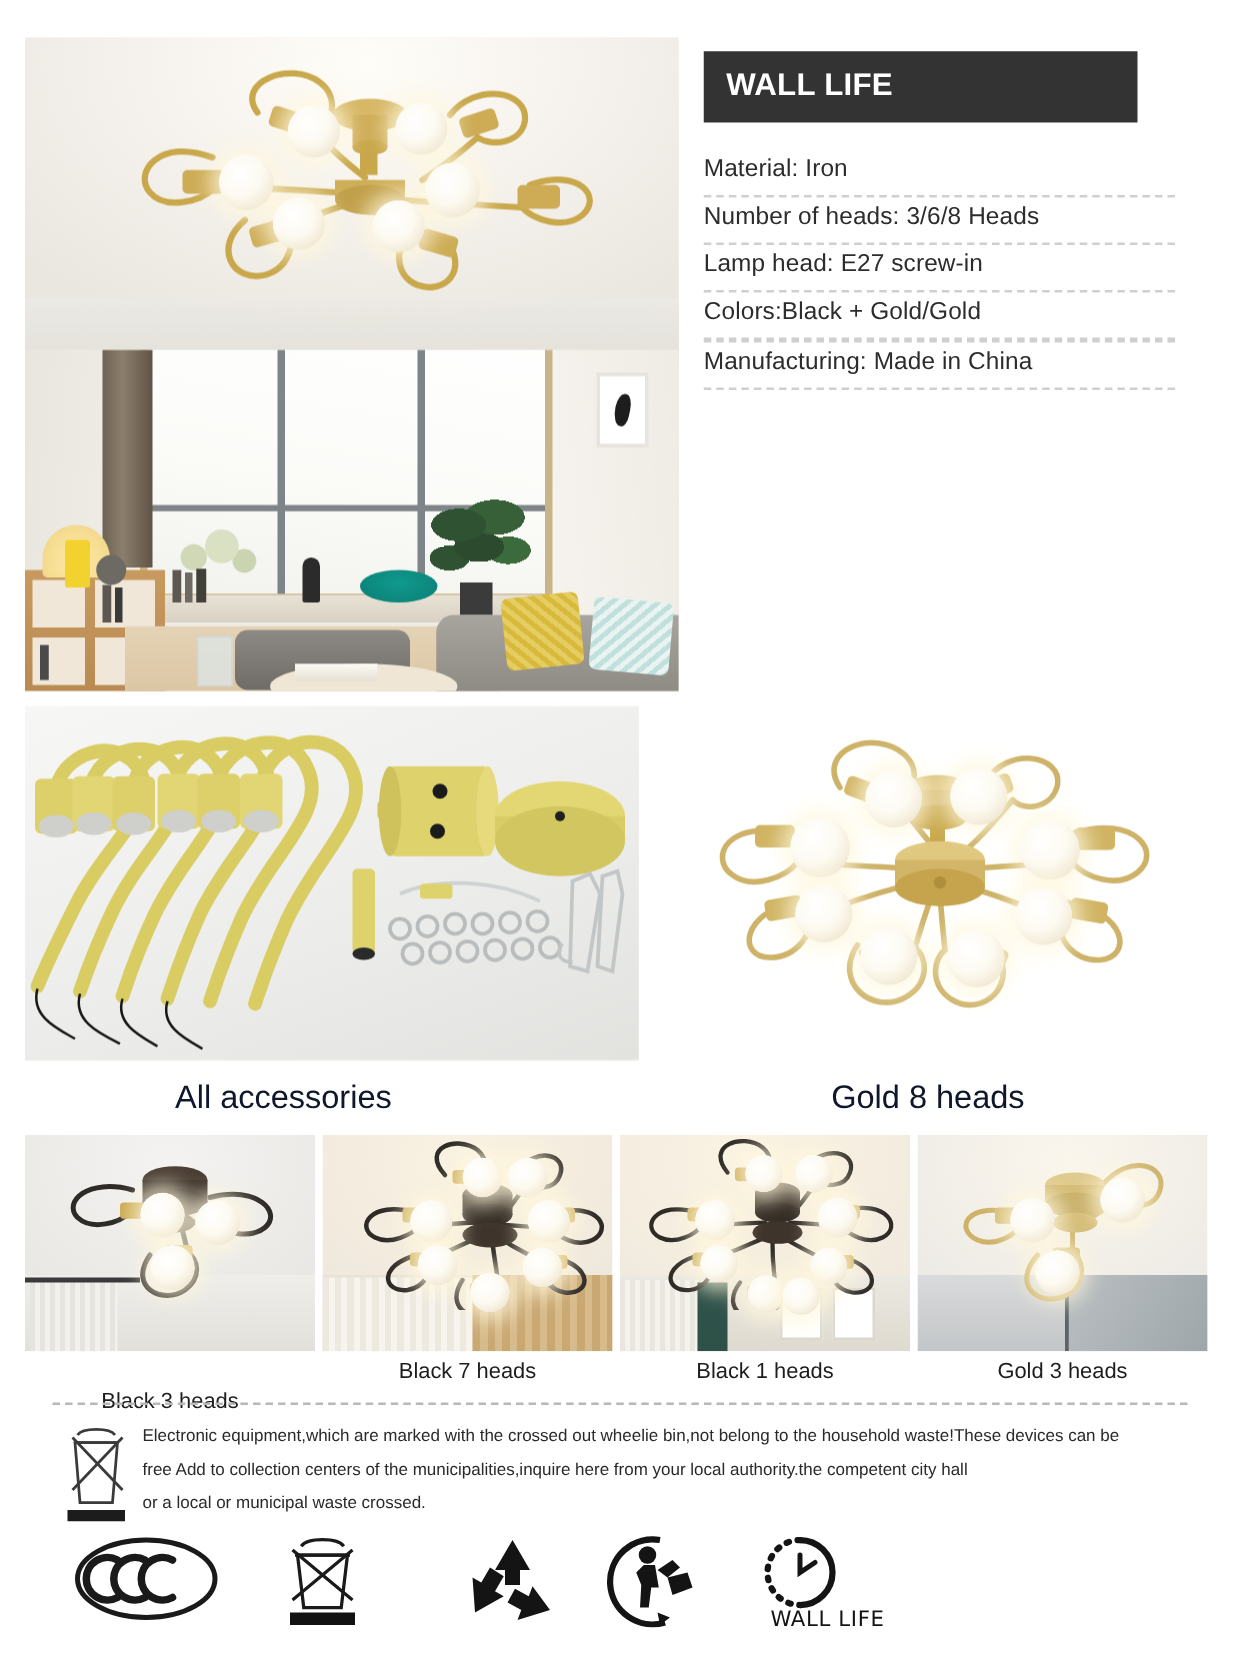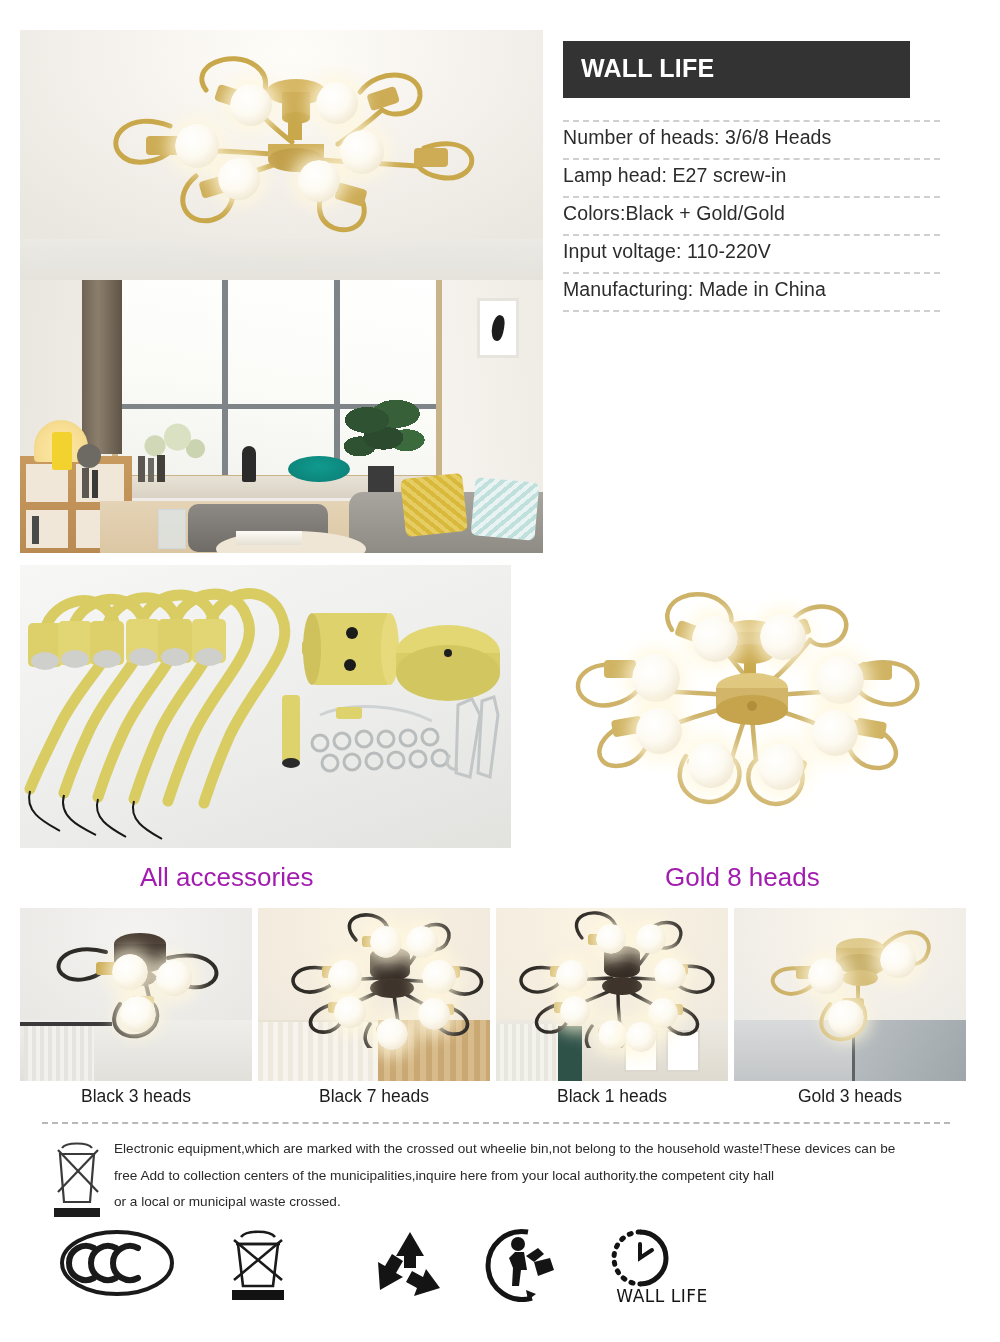--- a/index.html
+++ b/index.html
@@ -125,37 +125,37 @@
   .spec-sep { border-bottom: 2px dashed #cfcfcf; width: 377px; }
 
   
   .acc-photo { position:absolute; left:20px; top:565px; width:491px; height:283px;
     background: linear-gradient(#f2f2f0,#e9e9e6); overflow:hidden; }
   .acc-white { position:absolute; inset:0; background:
       linear-gradient(160deg,#f7f7f5 0%, #ececeb 60%, #e2e2df 100%); }
   .gold8-photo { position:absolute; left:520px; top:570px; width:460px; height:278px;
     background:#ffffff; overflow:hidden; }
 
-  .caption-lg { position:absolute; font-size:26px; color:#a21caf; }
+  .caption-lg { position:absolute; font-size:26px; color:#0f172a; }
   .cap-acc { left:140px; top:862px; }
   .cap-g8  { left:665px; top:862px; }
 
   
   .thumbrow { position:absolute; left:20px; top:908px; width:960px; height:173px; }
   .thumb { position:absolute; top:0; width:232px; height:173px; overflow:hidden; }
   .thumb:nth-child(1){ left:0; }
   .thumb:nth-child(2){ left:238px; }
   .thumb:nth-child(3){ left:476px; }
   .thumb:nth-child(4){ left:714px; }
   .th-ceiling { position:absolute; left:0; top:0; width:100%; height:118px; }
   .th-room { position:absolute; left:0; top:112px; width:100%; height:61px; }
   .varcaps { position:absolute; left:20px; top:1086px; width:960px; height:28px; }
   .varcap { position:absolute; top:0; width:232px; text-align:center;
     font-size:17.5px; color:#1d1d1d; }
-  .varcap:nth-child(1){ left:0; }
+  .varcap:nth-child(1){ left:0;margin-top:24px; }
   .varcap:nth-child(2){ left:238px; }
   .varcap:nth-child(3){ left:476px; }
   .varcap:nth-child(4){ left:714px; }
 
   
   .weee-sep { position:absolute; left:42px; top:1122px; width:908px;
     border-bottom:2px dashed #b8b8b8; }
   .weee { position:absolute; left:42px; top:1134px; width:920px; height:92px;text-decoration:underline; }
   .weee-icon { position:absolute; left:4px; top:2px; width:62px; height:86px; }
   .weee-text { position:absolute; left:72px; top:2px; width:848px;
@@ -265,40 +265,40 @@
       <div class="bulb" style="left:278px; top:130px; width:42px; height:42px;"></div>
     </div>
   </div>
 
   <div class="specpanel">
     <div class="title-block">
       <div>WALL LIFE</div>
     </div>
 
     <div class="spec-list">
+      <div class="spec-row">
+        <div class="spec-text">Material: Iron</div>
+      </div>
       <div class="spec-sep"></div>
 
       <div class="spec-row">
         <div class="spec-text">Number of heads: 3/6/8 Heads</div>
       </div>
       <div class="spec-sep"></div>
 
       <div class="spec-row">
         <div class="spec-text">Lamp head: E27 screw-in</div>
       </div>
       <div class="spec-sep"></div>
 
       <div class="spec-row">
         <div class="spec-text">Colors:Black + Gold/Gold</div>
       </div>
       <div class="spec-sep"></div>
 
-      <div class="spec-row">
-        <div class="spec-text">Input voltage: 110-220V</div>
-      </div>
       <div class="spec-sep"></div>
 
       <div class="spec-row">
         <div class="spec-text">Manufacturing: Made in China</div>
       </div>
       <div class="spec-sep"></div>
     </div>
   </div>
 
   <div class="acc-photo">

